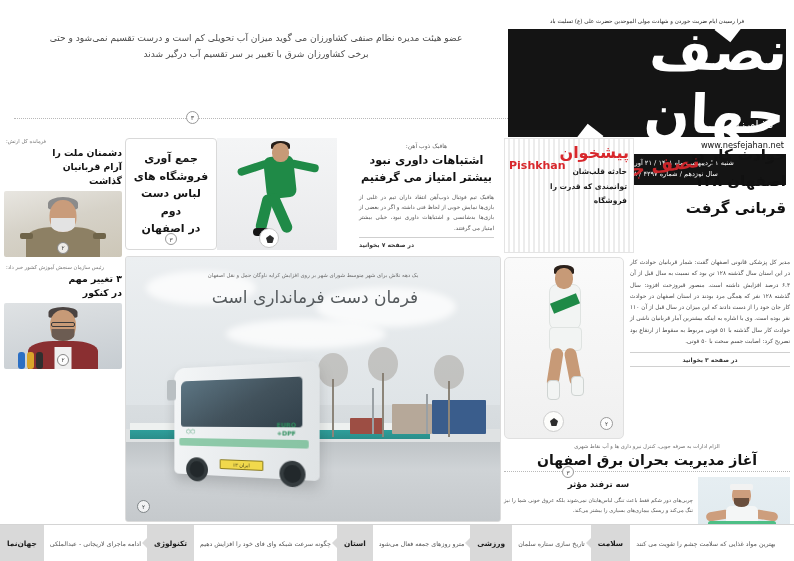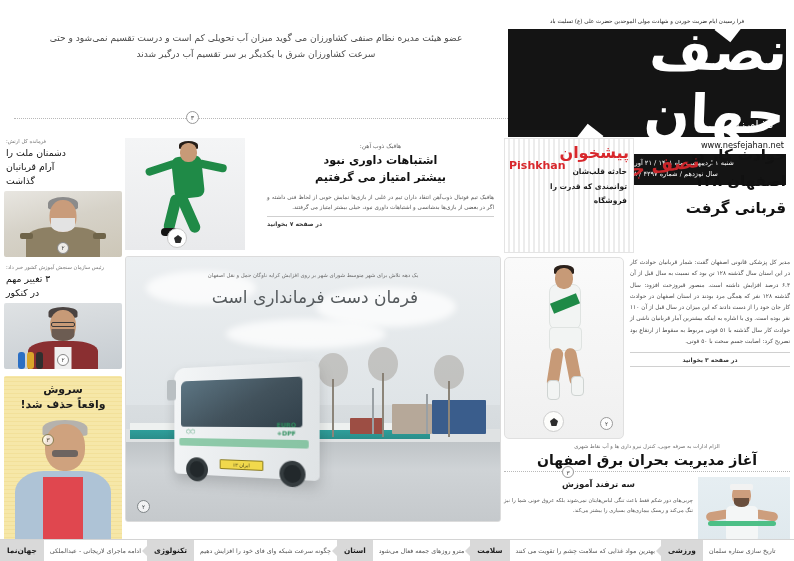--- a/index.html
+++ b/index.html
@@ -96,22 +96,22 @@
   .body-area { position: absolute; left: 0; top: 138px; width: 794px; height: 396px; }
 
   
   .left-rail { position: absolute; left: 4px; top: 0; width: 118px; }
   .rail-item { position: relative; margin-bottom: 7px; }
   .rail-kicker {
     font-size: 5.2px; color: #777; text-align: left;
     direction: rtl; padding-left: 2px; margin-bottom: 2px;
   }
   .rail-title {
-    font-size: 9.3px; font-weight: normal; color: #111;
-    direction: rtl; text-align: left; line-height: 1.5;
+    font-size: 9.3px; font-weight: bold; color: #111;
+    direction: rtl; text-align: right; line-height: 1.5;
     padding-left: 2px;
   }
   .rail-photo {
     margin-top: 3px; height: 66px; position: relative;
     overflow: hidden; border-radius: 2px;
   }
   .rail-badge {
     position: absolute; left: 50%; bottom: 3px; transform: translateX(-50%);
     width: 12px; height: 12px; border-radius: 50%;
     border: 1px solid #888; background: rgba(255,255,255,.85);
@@ -573,21 +573,21 @@
     font-size: 8.6px; font-weight: bold; color: #1c1c1c;
     text-align: center; line-height: 1.85;
   }
   .rc-smallbody {
     font-size: 5.2px; color: #555; line-height: 1.9;
     text-align: justify; margin-top: 3px;
   }
 
   
   .footer-nav {
-    position: absolute; left: 0; bottom: 0; width: 794px; height: 22px;
+    position: absolute; left: 0; bottom: 0; width: 794px; height: 37px;
     border-top: 1px solid #d4d4d4;
     display: flex; flex-direction: row-reverse; align-items: stretch;
     background: #fff;
   }
   .nav-sec { display: flex; flex-direction: row-reverse; align-items: center; height: 100%; }
   .nav-label {
     background: #d9d9d9; color: #1c1c1c; font-weight: bold;
     font-size: 7.4px; direction: rtl; padding: 0 7px;
     display: flex; align-items: center; height: 100%;
     position: relative;
@@ -606,21 +606,21 @@
 </head>
 <body>
 
 <div class="page">
 
   <div class="top-band">
 
     <div class="headline-zone">
       <div class="main-deck">
         <div>عضو هیئت مدیره نظام صنفی کشاورزان می گوید میزان آب تحویلی کم است و درست تقسیم نمی‌شود و حتی</div>
-        <div>سرعت کشاورزان شرق با یکدیگر بر سر تقسیم آب درگیر شدند</div>
+        <div>برخی کشاورزان شرق با تغییر بر سر تقسیم آب درگیر شدند</div>
       </div>
     </div>
     <div class="deck-rule"></div>
     <div class="page-dot">۳</div>
 
     <div class="masthead">
       <div class="masthead-top-line">فرا رسیدن ایام ضربت خوردن و شهادت مولی الموحدین حضرت علی (ع) تسلیت باد</div>
       <div class="logo-block">
         <div class="logo-notch-tl"></div>
         <div class="logo-notch-bl"></div>
@@ -670,32 +670,20 @@
           <div class="face"></div>
           <div class="glasses"></div>
           <div class="beard"></div>
           <div class="mic1"></div>
           <div class="mic2"></div>
           <div class="mic3"></div>
           <div class="rail-badge">۲</div>
         </div>
       </div>
 
-      <div class="promo-box">
-        <div class="promo-line1">سروش</div>
-        <div class="promo-line2">واقعاً حذف شد!</div>
-        <div class="promo-photo">
-          <div class="jacket"></div>
-          <div class="jacket2"></div>
-          <div class="hair"></div>
-          <div class="face"></div>
-          <div class="moustache"></div>
-        </div>
-        <div class="promo-badge">۳</div>
-      </div>
     </div>
 
     <div class="center-col">
 
       <div class="center-top">
 
         <div class="sport-text">
           <div class="sport-kicker">هافبک ذوب آهن:</div>
           <div class="sport-h1">اشتباهات داوری نبود</div>
           <div class="sport-h2">بیشتر امتیاز می گرفتیم</div>
@@ -709,20 +697,27 @@
           <div class="sp-arm-r"></div>
           <div class="sp-body"></div>
           <div class="sp-hair"></div>
           <div class="sp-head"></div>
           <div class="sp-leg-l"></div>
           <div class="sp-leg-r"></div>
           <div class="sp-shoe"></div>
           <div class="sp-ball"></div>
         </div>
 
+        <div class="teaser-box">
+          <div class="teaser-title">جمع آوری</div>
+          <div class="teaser-title">فروشگاه های</div>
+          <div class="teaser-title">لباس دست دوم</div>
+          <div class="teaser-title">در اصفهان</div>
+          <div class="teaser-badge">۳</div>
+        </div>
       </div>
 
       <div class="bus-photo">
         <div class="sky"></div>
         <div class="cloud" style="left:20px;top:14px;width:110px;height:34px;"></div>
         <div class="cloud" style="left:190px;top:30px;width:140px;height:40px;"></div>
         <div class="cloud" style="left:100px;top:62px;width:160px;height:30px;"></div>
         <div class="road"></div>
         <div class="kerb"></div>
         <div class="wall-teal"></div>
@@ -804,21 +799,21 @@
             <div class="gym-arm-l"></div>
             <div class="gym-arm-r"></div>
             <div class="gym-body"></div>
             <div class="gym-head"></div>
             <div class="gym-band"></div>
             <div class="gym-beard"></div>
             <div class="gym-band-el"></div>
             <div class="gym-shorts"></div>
           </div>
           <div class="rc-smalltext">
-            <div class="rc-smalltitle">سه ترفند آموزش</div>
+            <div class="rc-smalltitle">سه ترفند مؤثر</div>
             <div class="rc-smallbody">چربی‌های دور شکم فقط باعث تنگی لباس‌هایتان نمی‌شوند بلکه عروق خونی شما را نیز تنگ می‌کند و ریسک بیماری‌های بسیاری را بیشتر می‌کند.</div>
           </div>
         </div>
       </div>
     </div>
   </div>
 
   <div class="footer-nav">
     <div class="nav-sec">
       <div class="nav-label">جهان‌نما</div>
@@ -826,22 +821,22 @@
     </div>
     <div class="nav-sec">
       <div class="nav-label">تکنولوژی</div>
       <div class="nav-text">چگونه سرعت شبکه وای فای خود را افزایش دهیم</div>
     </div>
     <div class="nav-sec">
       <div class="nav-label">استان</div>
       <div class="nav-text">مترو روزهای جمعه فعال می‌شود</div>
     </div>
     <div class="nav-sec">
+      <div class="nav-label">ورزشی</div>
+      <div class="nav-text">تاریخ سازی ستاره سلمان</div>
+    </div>
+    <div class="nav-sec">
       <div class="nav-label">سلامت</div>
       <div class="nav-text">بهترین مواد غذایی که سلامت چشم را تقویت می کنند</div>
     </div>
-    <div class="nav-sec">
-      <div class="nav-label">ورزشی</div>
-      <div class="nav-text">تاریخ سازی ستاره سلمان</div>
-    </div>
   </div>
 
 </div>
 
 </body></html>

